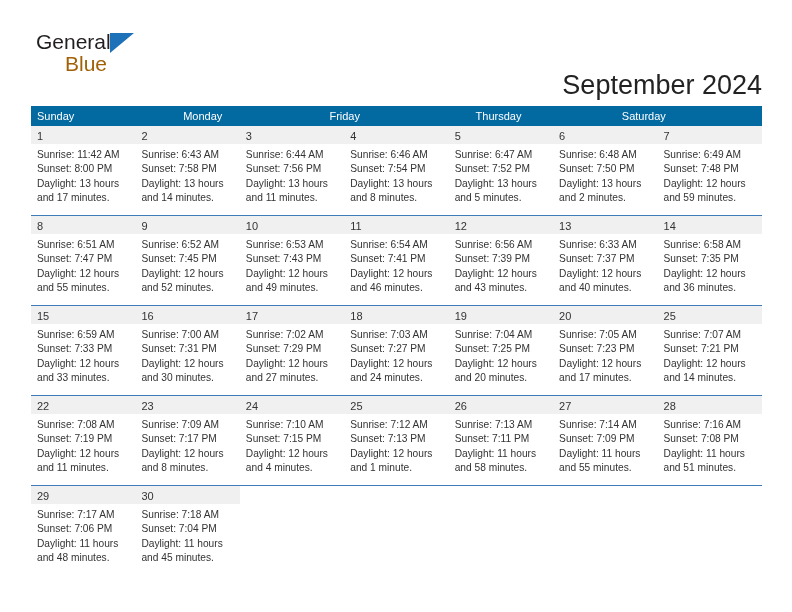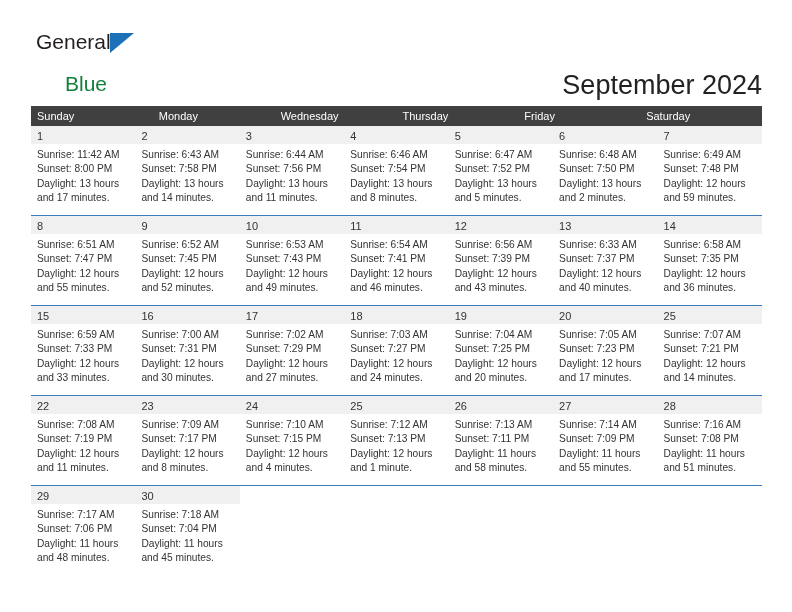--- a/index.html
+++ b/index.html
@@ -51,23 +51,22 @@
     width: 0;
     height: 0;
     border-top: 20px solid #1d71b8;
     border-right: 24px solid transparent;
   }
   .brand-blue {
     position: absolute;
     left: 29px;
     top: 22px;
     font-size: 21px;
-    color: #15803d;
+    color: #a16207;
     line-height: 24px;
-    margin-top: 20px;
   }
 
   .title-block {
     position: absolute;
     right: 0;
     top: 0;
     text-align: right;
   }
   .cal-title {
     font-size: 27px;
@@ -87,21 +86,21 @@
 
   
   .calendar {
     position: absolute;
     left: 31px;
     top: 106px;
     width: 731px;
   }
   .weekdays {
     display: flex;
-    background: #404040;
+    background: #0369a1;
     height: 20px;
     justify-content: center;
   }
   .weekday {
     flex: 1 1 0;
     color: #ffffff;
     font-size: 11px;
     line-height: 20px;
     padding-left: 6px;
     box-sizing: border-box;
@@ -160,23 +159,22 @@
     <div class="title-block">
       <div class="cal-title">September 2024</div>
       <div class="cal-subtitle">Camerata Cornello, Lombardy, Italy</div>
     </div>
   </div>
 
   <div class="calendar">
     <div class="weekdays">
       <div class="weekday">Sunday</div>
       <div class="weekday">Monday</div>
-      <div class="weekday">Wednesday</div>
+      <div class="weekday">Friday</div>
       <div class="weekday">Thursday</div>
-      <div class="weekday">Friday</div>
       <div class="weekday">Saturday</div>
     </div>
 
     <div id="weeks-container">
         <div class="week first">
           <div class="daycell">
             <div class="daynum-band"><span class="daynum">1</span></div>
             <div class="daybody">
               <div class="dayline">Sunrise: 11:42 AM</div>
               <div class="dayline">Sunset: 8:00 PM</div>

